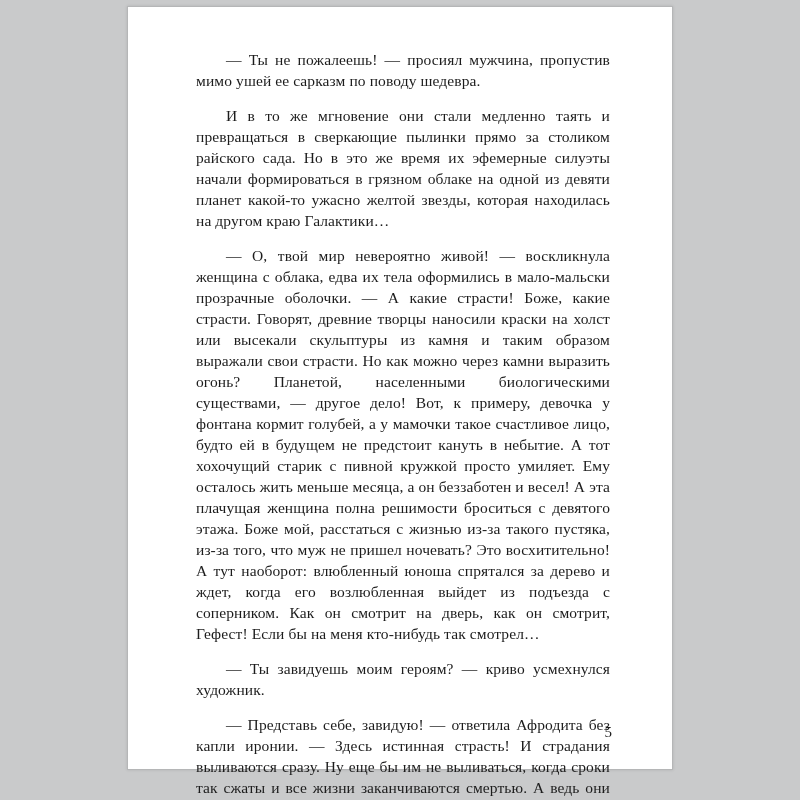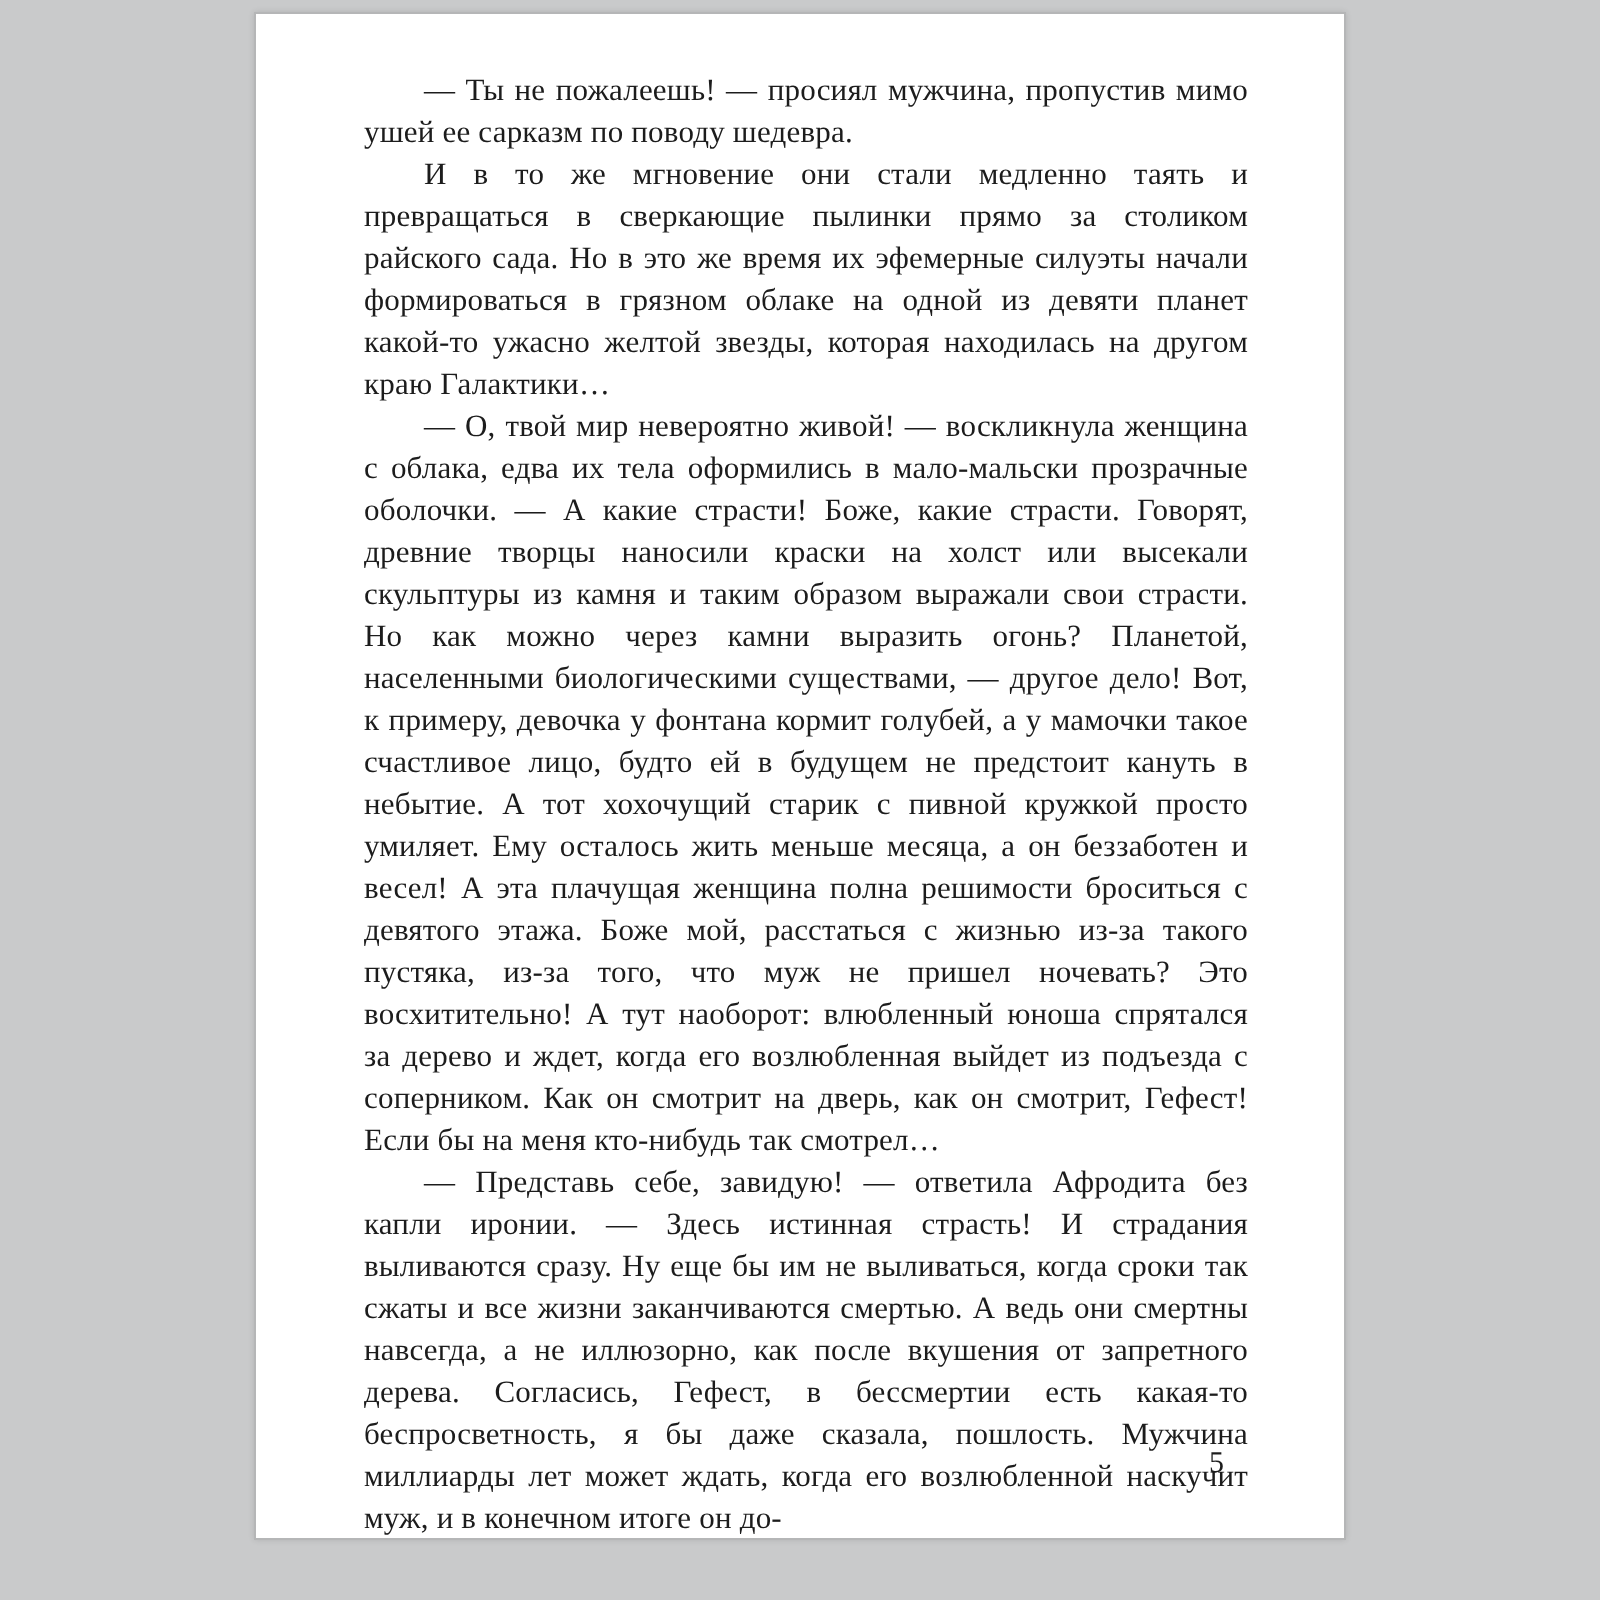--- a/index.html
+++ b/index.html
@@ -33,38 +33,39 @@
     top: 28px;
     left: 54px;
     right: 48px;
     color: #1c1c1c;
     font-size: 15.5px;
     line-height: 21px;
     text-align: justify;
     letter-spacing: 0.1px;
   }
   .text-block p {
-    margin: 0;
+    margin: 14px;
     padding: 0;
     text-indent: 30px;
   }
   .page-number {
     position: absolute;
     bottom: 28px;
     right: 60px;
     font-size: 15px;
     color: #1c1c1c;
   }
 </style>
 </head>
 <body>
 
 <div class="stage">
   <div class="book-page">
     <div class="text-block">
       <p>— Ты не пожалеешь! — просиял мужчина, пропустив мимо ушей ее сарказм по поводу шедевра.</p>
       <p>И в то же мгновение они стали медленно таять и превращаться в сверкающие пылинки прямо за столиком райского сада. Но в это же время их эфемерные силуэты начали формироваться в грязном облаке на одной из девяти планет какой-то ужасно желтой звезды, которая находилась на другом краю Галактики…</p>
       <p>— О, твой мир невероятно живой! — воскликнула женщина с облака, едва их тела оформились в мало-мальски прозрачные оболочки. — А какие страсти! Боже, какие страсти. Говорят, древние творцы наносили краски на холст или высекали скульптуры из камня и таким образом выражали свои страсти. Но как можно через камни выразить огонь? Планетой, населенными биологическими существами, — другое дело! Вот, к примеру, девочка у фонтана кормит голубей, а у мамочки такое счастливое лицо, будто ей в будущем не предстоит кануть в небытие. А тот хохочущий старик с пивной кружкой просто умиляет. Ему осталось жить меньше месяца, а он беззаботен и весел! А эта плачущая женщина полна решимости броситься с девятого этажа. Боже мой, расстаться с жизнью из-за такого пустяка, из-за того, что муж не пришел ночевать? Это восхитительно! А тут наоборот: влюбленный юноша спрятался за дерево и ждет, когда его возлюбленная выйдет из подъезда с соперником. Как он смотрит на дверь, как он смотрит, Гефест! Если бы на меня кто-нибудь так смотрел…</p>
+      <p>— Ты завидуешь моим героям? — криво усмехнулся художник.</p>
       <p>— Представь себе, завидую! — ответила Афродита без капли иронии. — Здесь истинная страсть! И страдания выливаются сразу. Ну еще бы им не выливаться, когда сроки так сжаты и все жизни заканчиваются смертью. А ведь они смертны навсегда, а не иллюзорно, как после вкушения от запретного дерева. Согласись, Гефест, в бессмертии есть какая-то беспросветность, я бы даже сказала, пошлость. Мужчина миллиарды лет может ждать, когда его возлюбленной наскучит муж, и в конечном итоге он до-</p>
     </div>
     <div class="page-number">5</div>
   </div>
 </div>
 
 </body></html>

